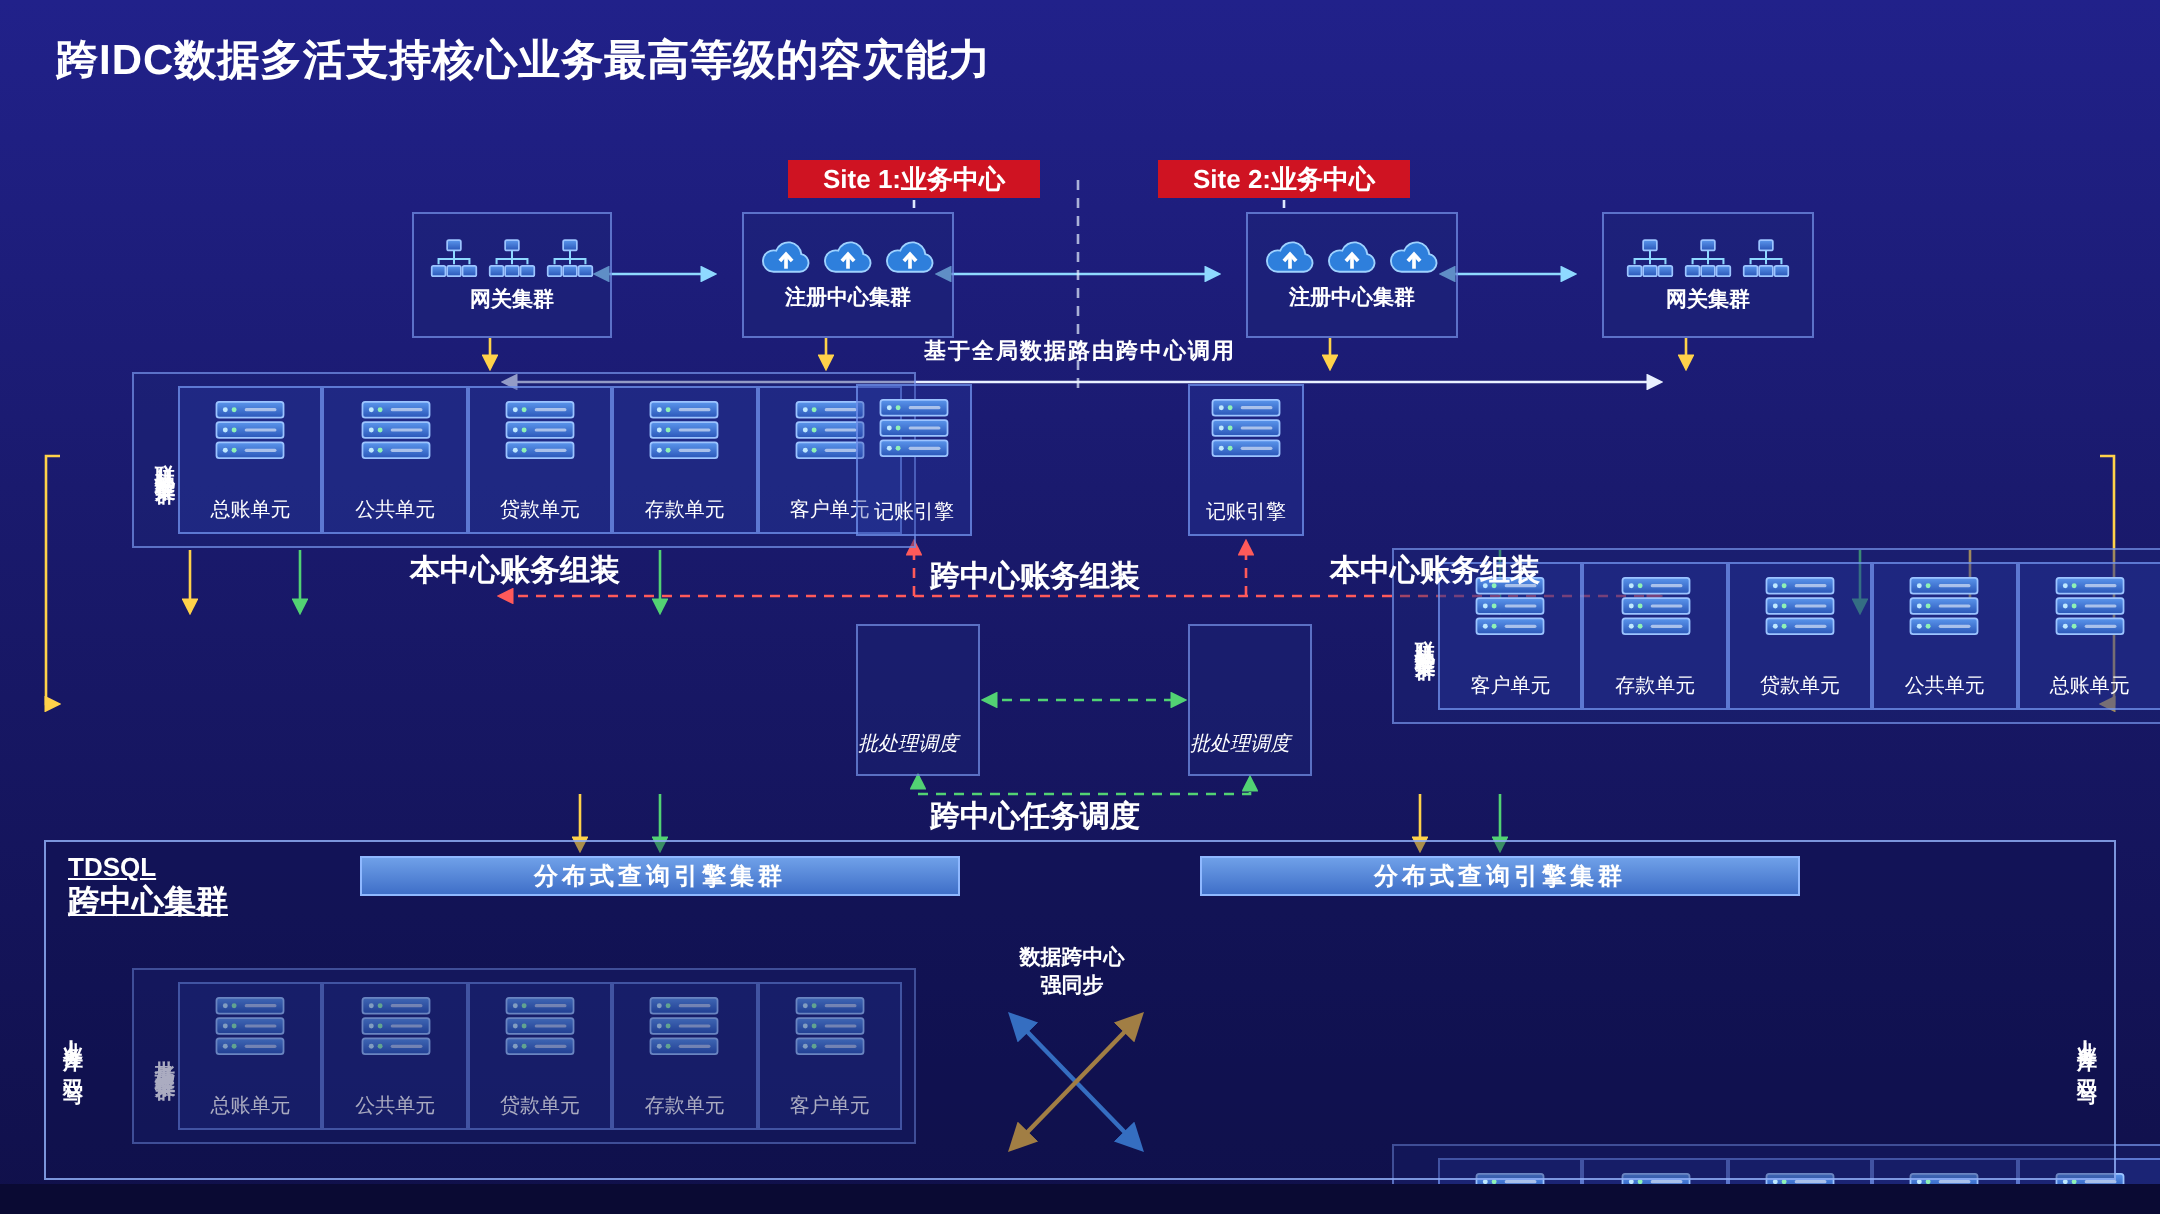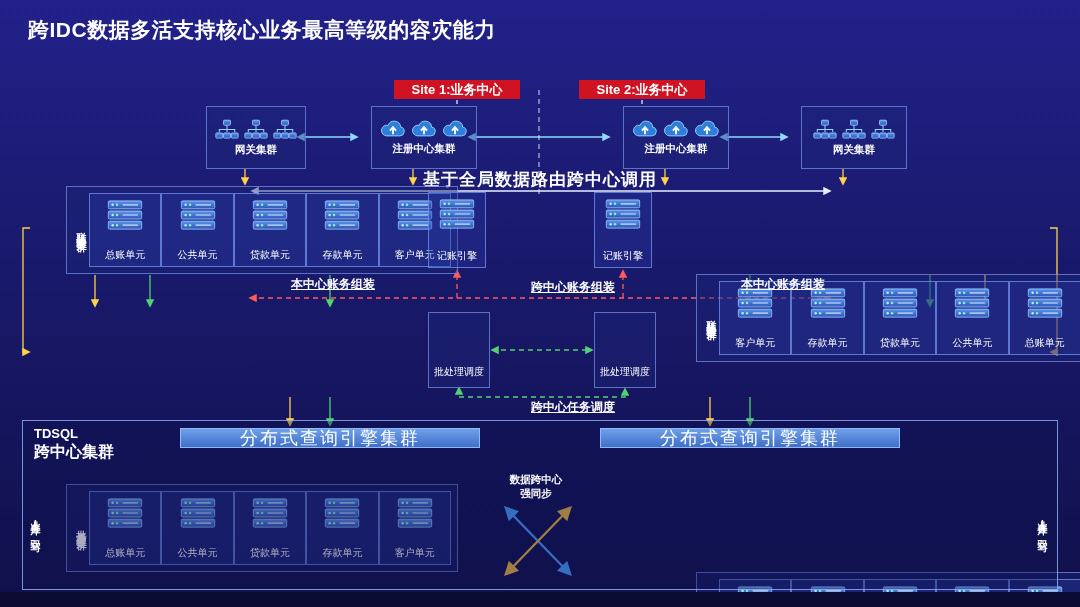--- a/index.html
+++ b/index.html
@@ -7,35 +7,35 @@
     background:linear-gradient(180deg,#21218a 0%,#1a1a6e 40%,#14145a 75%,#10104a 100%);
     font-family:"Liberation Sans","DejaVu Sans",sans-serif;padding-left:36px;}
   .abs{position:absolute;box-sizing:border-box;}
   .box{border:1px solid rgba(135,168,255,.6);background:rgba(28,38,120,.42);box-sizing:border-box;}
   .title{color:#fff;font-size:21px;font-weight:bold;letter-spacing:.5px;white-space:nowrap;}
   .sitebadge{background:#cf1322;color:#fff;font-size:13px;font-weight:bold;width:126px;height:19px;
     line-height:19px;text-align:center;}
   .topbox{display:flex;flex-direction:column;align-items:center;justify-content:center;gap:3px;margin-left:11px;}
   .iconrow{display:flex;gap:5px;align-items:flex-end;}
   .boxlabel{font-size:10.5px;font-weight:bold;color:#fff;white-space:nowrap;}
-  .routing{color:#fff;font-size:17px;font-weight:bold;text-align:center;letter-spacing:1px;}
+  .routing{color:#fff;font-size:11px;font-weight:bold;text-align:center;letter-spacing:1px;}
   .group{display:flex;align-items:stretch;justify-content:space-between;padding:6px;position:relative;}
   .vlabel{writing-mode:vertical-rl;text-orientation:upright;font-size:10px;font-weight:bold;color:#fff;
     letter-spacing:2px;display:flex;align-items:center;justify-content:center;padding:0 1px;}
   .unit{width:82px;display:flex;flex-direction:column;align-items:center;justify-content:space-between;
     padding:6px 2px 4px;border:1px solid rgba(120,155,245,.7);background:rgba(40,58,160,.35);box-sizing:border-box;}
   .unit .lbl{font-size:10px;color:#fff;white-space:nowrap;}
-  .solo{display:flex;align-items:flex-end;justify-content:center;padding-bottom:8px;}
+  .solo{display:flex;align-items:flex-end;justify-content:flex-start;padding-bottom:8px;font-style:italic;}
   .solo .lbl{font-size:10px;color:#fff;white-space:nowrap;}
-  .midlabel{color:#fff;font-size:12px;font-weight:bold;text-align:right;white-space:nowrap;text-decoration:underline;}
+  .midlabel{color:#fff;font-size:15px;font-weight:bold;text-align:left;white-space:nowrap;}
   .tdsql-outer{border:1px solid rgba(150,182,255,.8);background:rgba(14,18,78,.35);}
   .tdsql-name{color:#fff;font-weight:bold;line-height:1.25;}
   .tdsql-name .l1{font-size:13px;}
   .tdsql-name .l2{font-size:16px;}
-  .engine{height:20px;line-height:18px;text-align:center;color:#fff;font-size:18px;font-weight:normal;
+  .engine{height:20px;line-height:18px;text-align:center;color:#fff;font-size:12px;font-weight:bold;
     letter-spacing:2px;background:linear-gradient(#6fa0e8,#3f6fc8);border:1px solid #8fb8ff;box-sizing:border-box;}
   .sync{color:#fff;font-size:10.5px;font-weight:bold;text-align:center;line-height:1.35;}
   .srv{width:36px;height:30px;}
   .neticon{width:24px;height:21px;}
   .cloudicon{width:26px;height:20px;}
   .bottombar{left:0;top:592px;width:1080px;height:15px;background:#0a0a33;}
   .overlay{left:0;top:0;pointer-events:none;}
 </style>
 </head>
 <body>
@@ -358,21 +358,21 @@
     <div class="unit">
         <svg class="srv" viewBox="0 0 40 34">
           <use href="#sym-server"></use>
         </svg>
       </div>
   </div>
 
   <div class="abs midlabel" style="left:465px;top:399px;width:150px;">跨中心任务调度</div>
 
   <div class="abs tdsql-outer" style="left:22px;top:420px;width:1036px;height:170px;"></div>
-  <div class="abs tdsql-name" style="left:34px;top:426px;">
+  <div class="abs tdsql-name" style="left:34px;top:426px;text-decoration:underline;">
     <div class="l1">TDSQL</div>
     <div class="l2">跨中心集群</div>
   </div>
   <div class="abs engine" style="left:180px;top:428px;width:300px;">分布式查询引擎集群</div>
   <div class="abs engine" style="left:600px;top:428px;width:300px;">分布式查询引擎集群</div>
 
   <div class="abs vlabel" style="left:27px;top:468px;height:112px;">业务库I双写</div>
   <div class="abs vlabel" style="left:1034px;top:468px;height:112px;">业务库I双写</div>
 
   <div class="abs sync" style="left:503px;top:472px;width:66px;">

